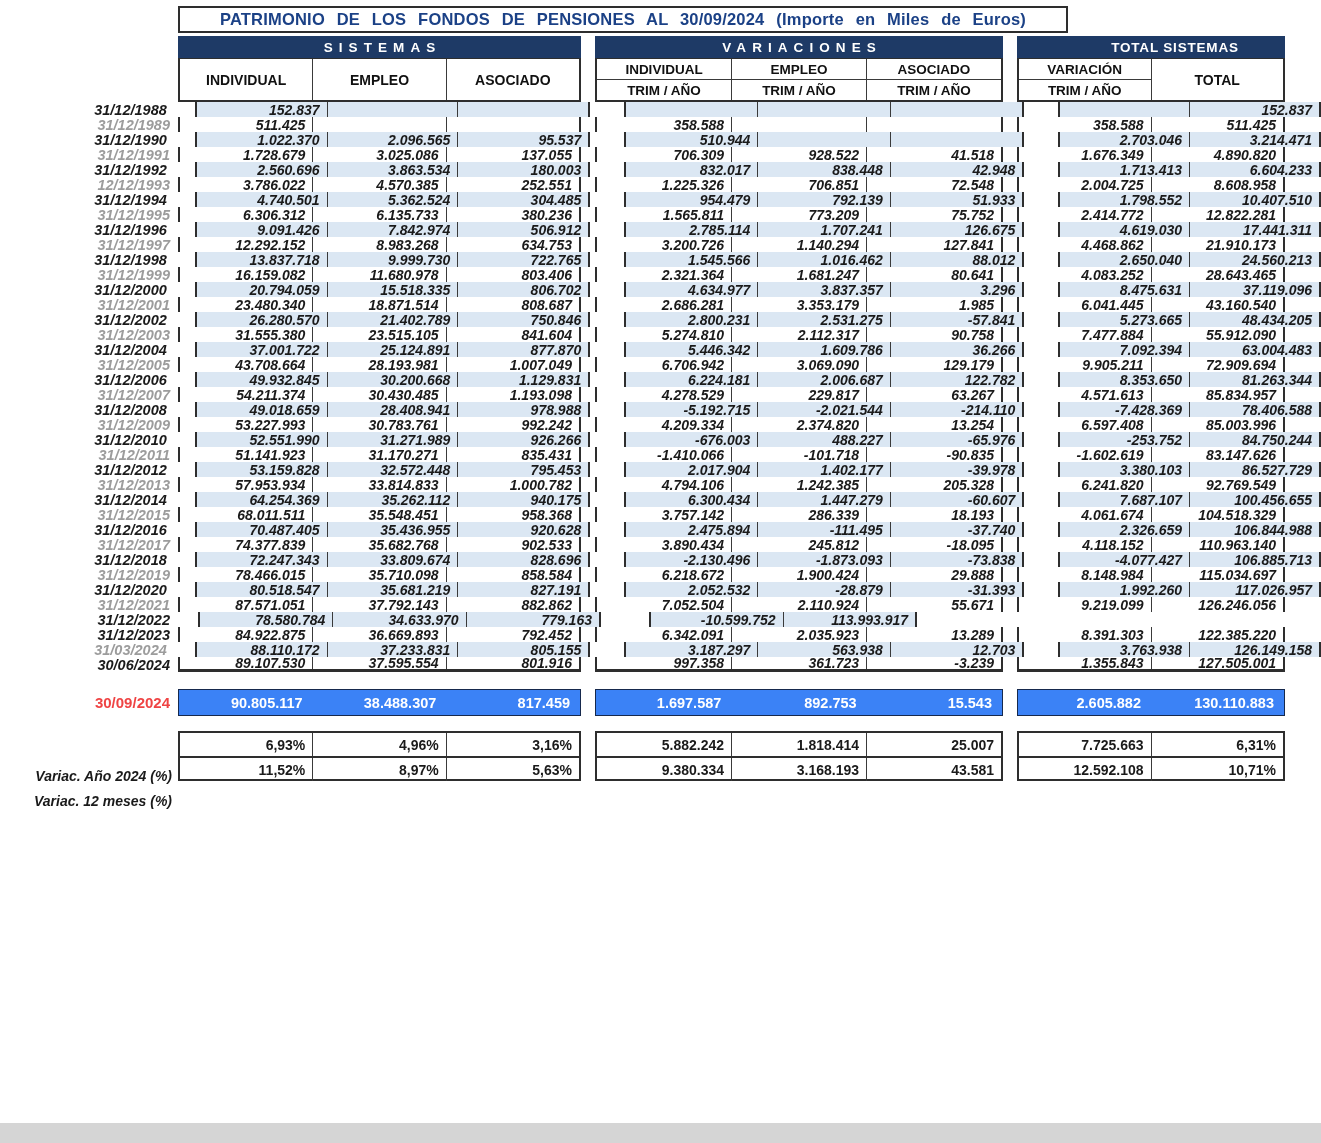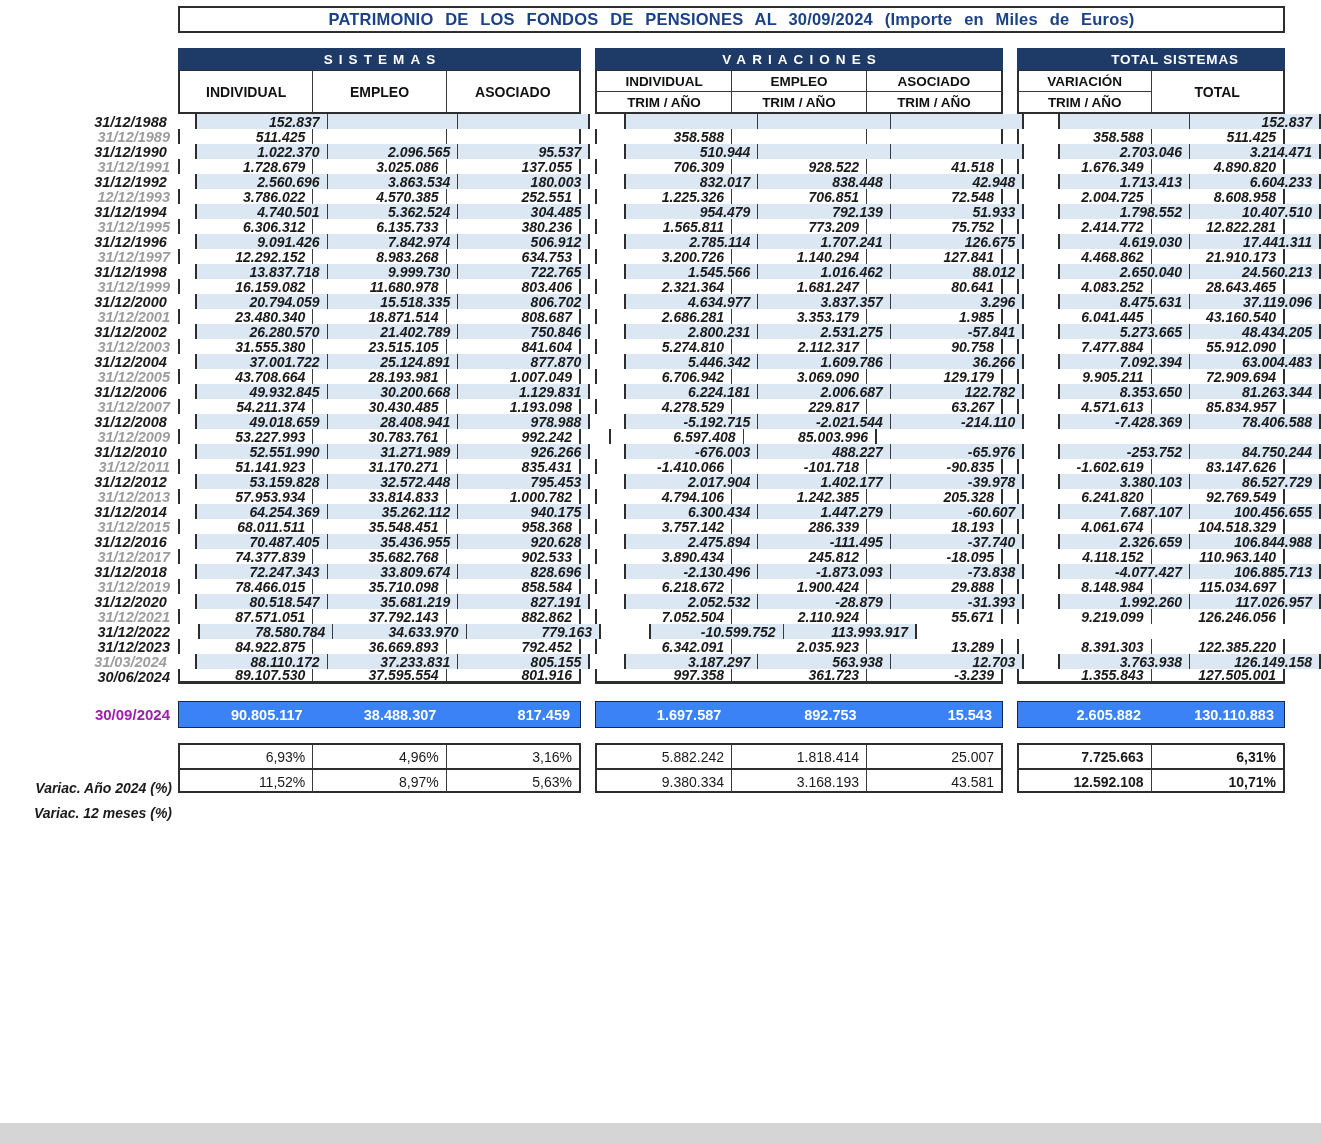--- a/index.html
+++ b/index.html
@@ -3,26 +3,26 @@
 <meta charset="utf-8">
 <style>
   html,body{margin:0;padding:0;}
   body{
     width:1321px;height:1143px;position:relative;overflow:hidden;
     background:#ffffff;font-family:"Liberation Sans",sans-serif;
   }
   .wrap{position:absolute;top:6px;left:0;width:1321px;}
   
   .title-box{
-    margin-left:178px;width:1107px;box-sizing:border-box;
+    margin-left:178px;width:890px;box-sizing:border-box;
     border:2px solid #2e2e2e;height:27px;display:flex;align-items:center;justify-content:center;
     font-weight:700;font-size:16.5px;color:#1b4186;word-spacing:7px;letter-spacing:.2px;
   }
   
-  .hband{margin-left:178px;width:1107px;display:flex;margin-top:15px;}
+  .hband{margin-left:178px;width:1107px;display:flex;margin-top:3px;}
   .hblk{box-sizing:border-box;}
   .hb1{width:403px;} .hb2{width:408px;} .hb3{width:268px;}
   .hgap{width:14px;}
   .gbar{
     height:22px;background:#1e3a66;color:#fff;font-weight:700;font-size:13.5px;
     display:flex;align-items:center;justify-content:center;
   }
   .sp-wide{letter-spacing:.45em;text-indent:.45em;}
   .sp-narrow{letter-spacing:.06em;padding-left:48px;}
   .hcells{display:flex;border:2px solid #2e2e2e;border-top:1px solid #2e2e2e;height:44px;box-sizing:border-box;background:#fff;}
@@ -45,38 +45,38 @@
   .gap{width:14px;background:#fff;}
   .vcell{
     flex:1;box-sizing:border-box;display:flex;align-items:center;justify-content:flex-end;
     padding-right:7px;font-weight:700;font-size:14px;color:#1a1a1a;
   }
   .vcell + .vcell{border-left:1px solid #3a3a3a;}
   
   .hl-row{display:flex;height:27px;margin-top:17px;}
   .hl-date{
     width:178px;box-sizing:border-box;display:flex;align-items:center;justify-content:flex-end;
-    padding-right:8px;font-weight:700;font-size:15px;color:#a21caf;
+    padding-right:8px;font-weight:700;font-size:15px;color:#ef4444;
   }
   .hl-blk{display:flex;box-sizing:border-box;background:#3b82f6;border:1px solid #16294d;}
   .hl-blk .vcell{color:#ffffff;font-size:14.5px;padding-right:10px;}
   .hl-blk .vcell + .vcell{border-left:none;}
   
   .froot{display:flex;margin-top:15px;}
   .flabels{width:178px;box-sizing:border-box;margin-top:32px;}
   .flabel{
     height:25px;display:flex;align-items:center;justify-content:flex-end;padding-right:6px;
     font-weight:700;font-style:italic;font-size:14px;color:#1a1a1a;
   }
   .fblk{box-sizing:border-box;border:2px solid #2e2e2e;background:#fff;height:50px;}
   .frow{display:flex;height:23px;}
   .frow + .frow{border-top:2px solid #2e2e2e;}
   .fcell{
     flex:1;box-sizing:border-box;display:flex;align-items:center;justify-content:flex-end;
-    padding-right:7px;font-size:14px;color:#1a1a1a;font-weight:400;
+    padding-right:7px;font-size:14px;color:#1a1a1a;font-weight:700;
   }
   .fcell + .fcell{border-left:1px solid #3a3a3a;}
   .fblk.bold .fcell{font-weight:700;}
   
   .bottom-band{position:absolute;left:0;bottom:0;width:1321px;height:20px;background:#d5d5d5;}
 </style>
 </head>
 <body>
 
 <div class="wrap">
@@ -524,20 +524,25 @@
         </div>
       </div>
       <div class="trow">
         <div class="dcell muted">31/12/2009</div>
         <div class="blk b1">
           <div class="vcell">53.227.993</div>
           <div class="vcell">30.783.761</div>
           <div class="vcell">992.242</div>
         </div>
         <div class="gap"></div>
+        <div class="blk b2">
+          <div class="vcell">4.209.334</div>
+          <div class="vcell">2.374.820</div>
+          <div class="vcell">13.254</div>
+        </div>
         <div class="gap"></div>
         <div class="blk b3">
           <div class="vcell">6.597.408</div>
           <div class="vcell">85.003.996</div>
         </div>
       </div>
       <div class="trow">
         <div class="dcell">31/12/2010</div>
         <div class="blk b1 striped">
           <div class="vcell">52.551.990</div>

